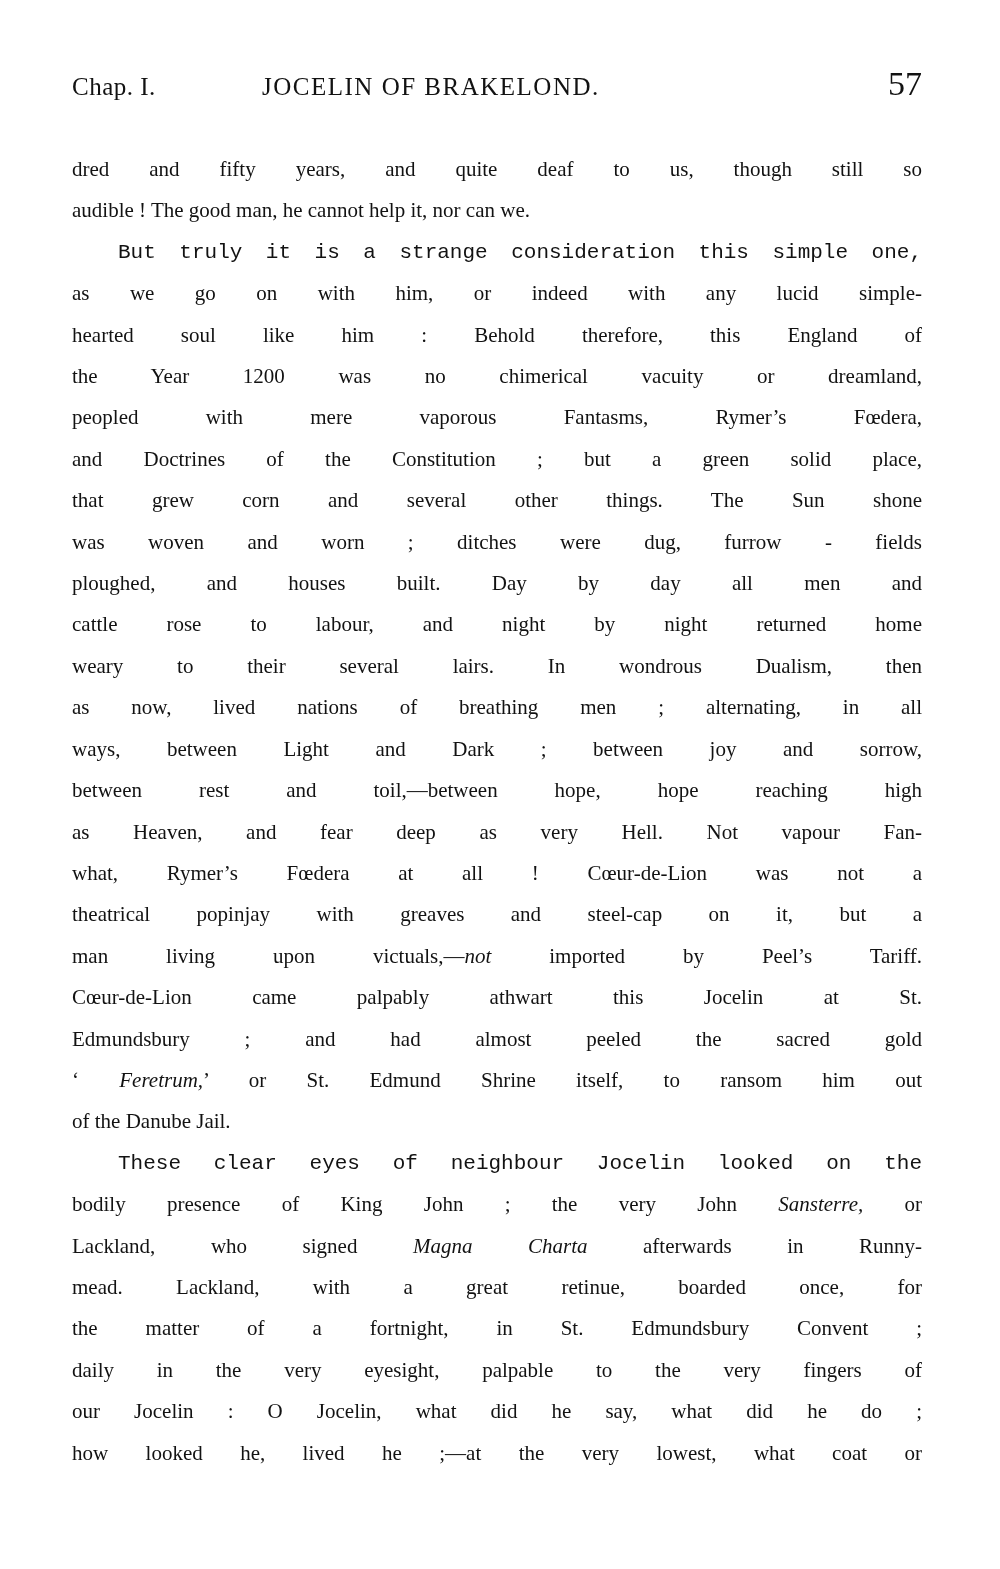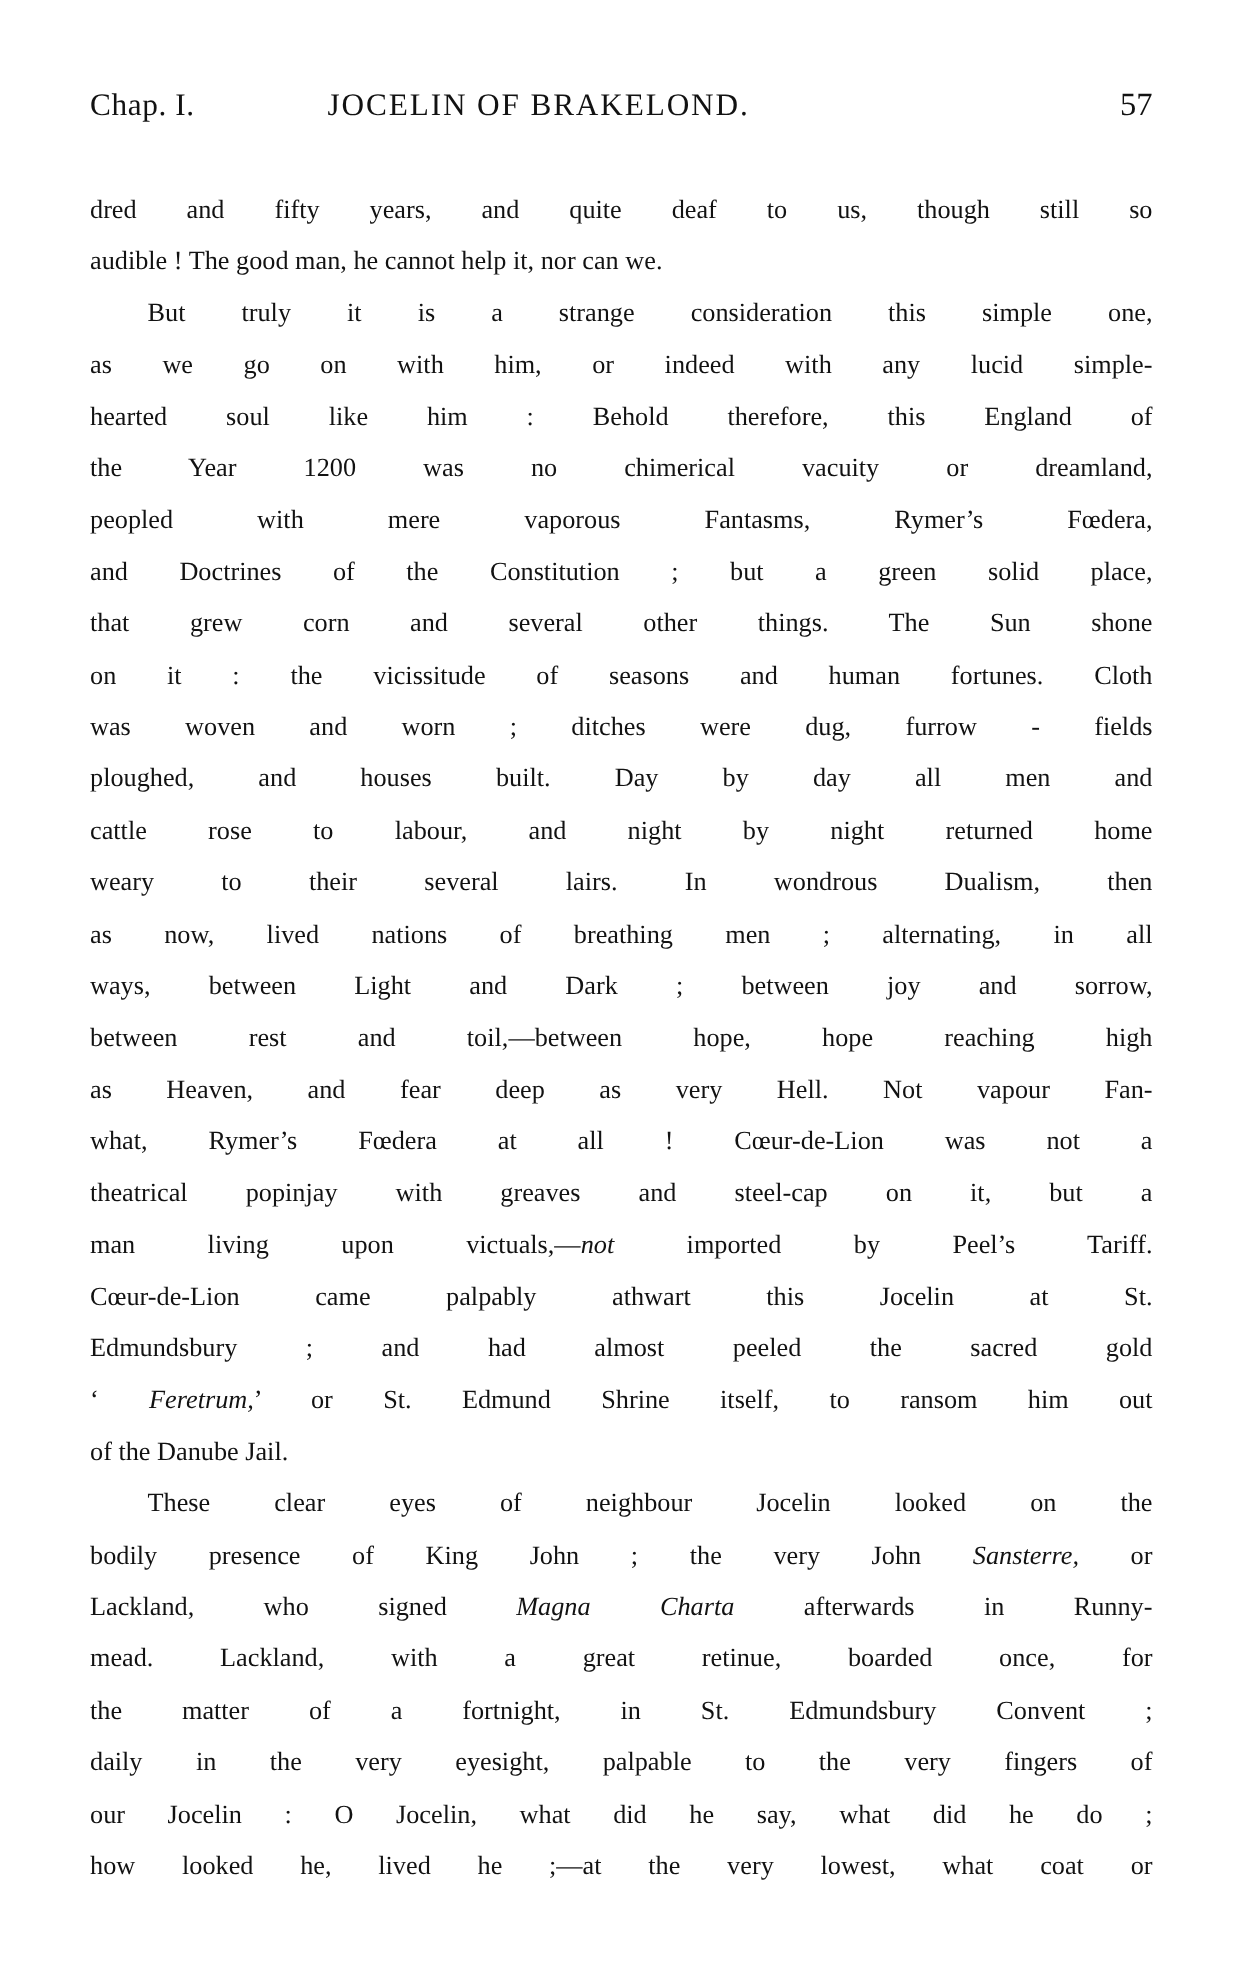--- a/index.html
+++ b/index.html
@@ -20,34 +20,34 @@
   }
   .running-header {
     display: flex;
     align-items: baseline;
     font-size: 25px;
     line-height: 28px;
     white-space: nowrap;
   }
   .rh-left  { width: 190px; text-align: left; letter-spacing: 0.5px; }
   .rh-center{ flex: 1; text-align: left; letter-spacing: 1.5px; }
-  .rh-right { width: 190px; text-align: right; font-size: 26px; }
+  .rh-right { width: 190px; text-align: right; font-size: 34px; }
   .body-text {
     margin-top: 48px;
     font-size: 21px;
     line-height: 41.4px;
   }
   .paragraph { margin: 0; }
   .line {
     text-align: justify;
     text-align-last: justify;
     min-height: 41.4px;
   }
   .line.last { text-align-last: left; }
-  .line.indent { text-indent: 46px; }
+  .line.indent { text-indent: 46px; font-family: Liberation Mono, monospace; }
   .it { font-style: italic; }
 </style>
 </head>
 <body style="background: rgb(255, 255, 255); color: rgb(18, 18, 18);">
 
 <div class="page">
   <div class="running-header">
     <span class="rh-left">Chap. I.</span>
     <span class="rh-center">JOCELIN OF BRAKELOND.</span>
     <span class="rh-right">57</span>
@@ -59,21 +59,20 @@
         <div class="line last">audible !  The good man, he cannot help it, nor can we.</div>
       </div>
       <div class="paragraph">
         <div class="line indent">But truly it is a strange consideration this simple one,</div>
         <div class="line">as we go on with him, or indeed with any lucid simple-</div>
         <div class="line">hearted soul like him : Behold therefore, this England of</div>
         <div class="line">the Year 1200 was no chimerical vacuity or dreamland,</div>
         <div class="line">peopled with mere vaporous Fantasms, Rymer’s Fœdera,</div>
         <div class="line">and Doctrines of the Constitution ; but a green solid place,</div>
         <div class="line">that grew corn and several other things.  The Sun shone</div>
-        <div class="line">on it : the vicissitude of seasons and human fortunes.  Cloth</div>
         <div class="line">was woven and worn ;  ditches were dug, furrow - fields</div>
         <div class="line">ploughed, and houses built.  Day by day all men and</div>
         <div class="line">cattle rose to labour, and night by night returned home</div>
         <div class="line">weary to their several lairs.  In wondrous Dualism, then</div>
         <div class="line">as now, lived nations of breathing men ; alternating, in all</div>
         <div class="line">ways, between Light and Dark ; between joy and sorrow,</div>
         <div class="line">between rest and toil,—between hope, hope reaching high</div>
         <div class="line">as Heaven, and fear deep as very Hell.  Not vapour Fan-</div>
         <div class="line">what, Rymer’s Fœdera at all !  Cœur-de-Lion was not a</div>
         <div class="line">theatrical popinjay with greaves and steel-cap on it, but a</div>

